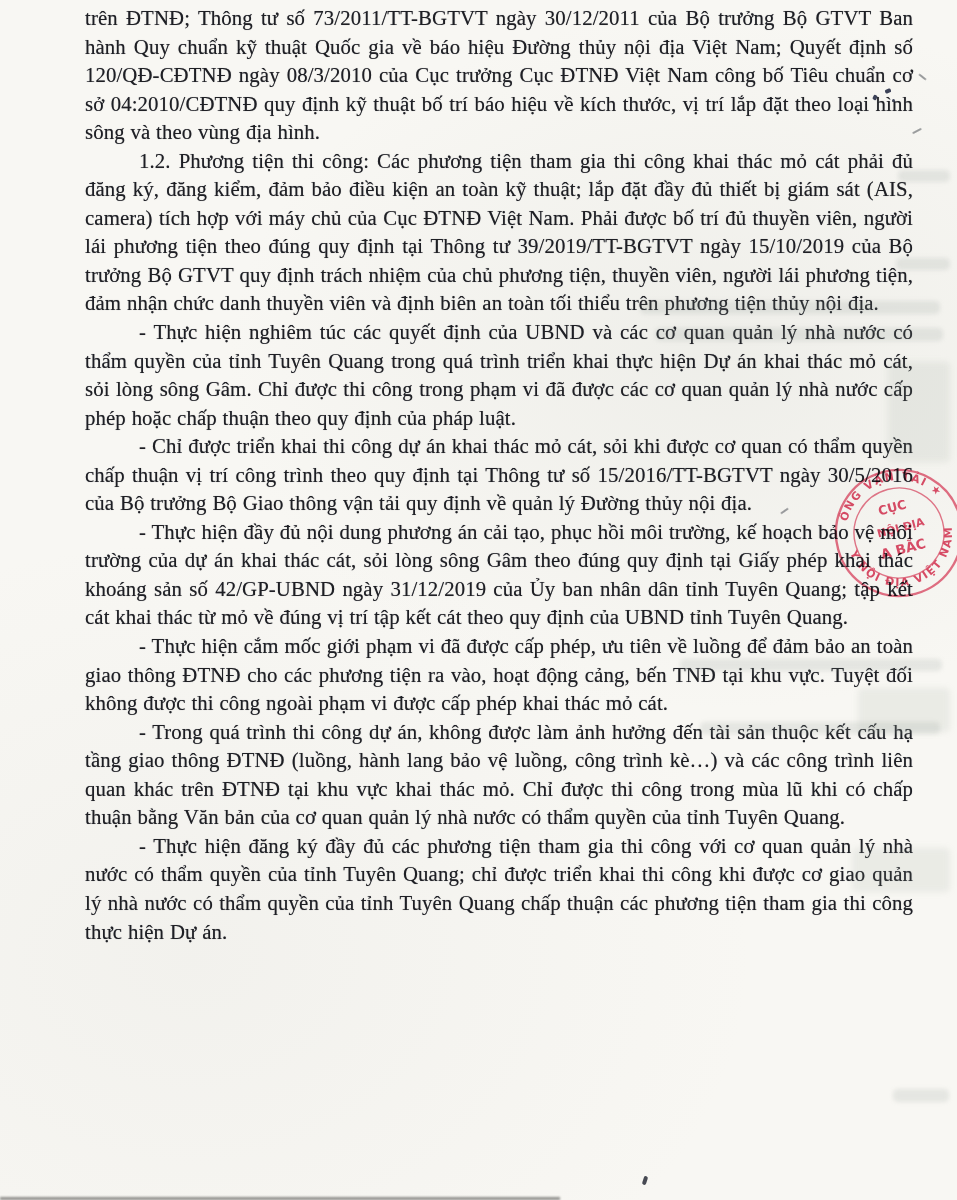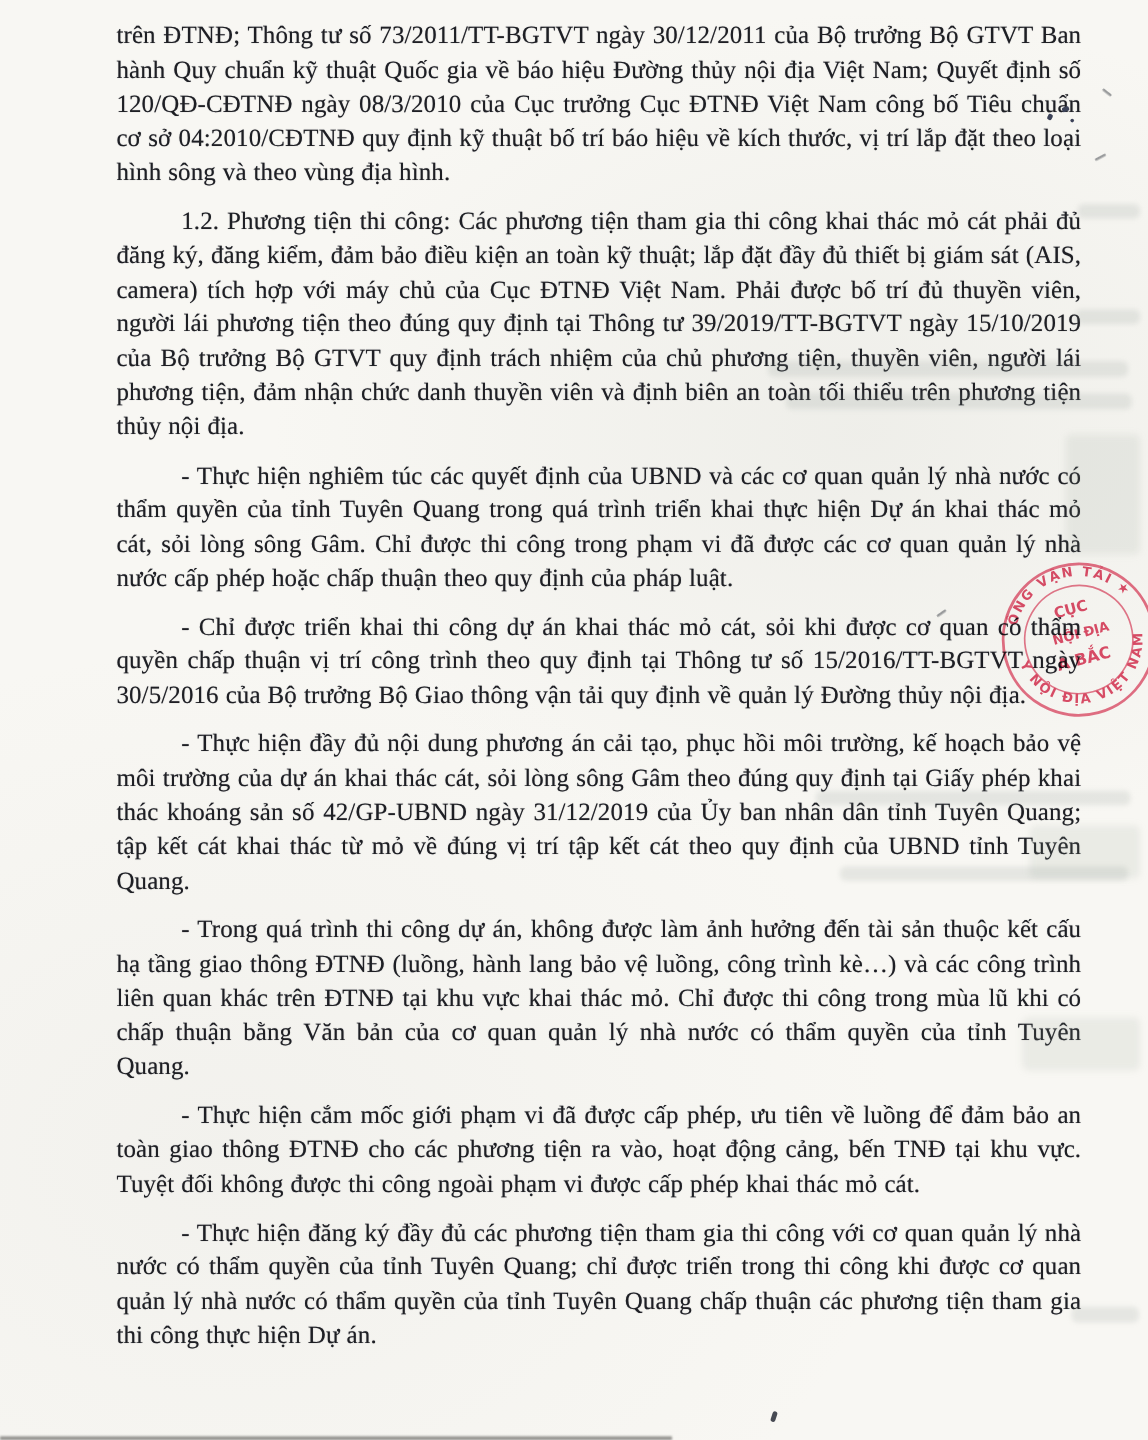--- a/index.html
+++ b/index.html
@@ -23,21 +23,21 @@
     top: 4px;
     width: 828px;
     color: #1e1f24;
     font-size: 20.8px;
     line-height: 28.55px;
     text-align: justify;
     letter-spacing: 0.1px;
     word-spacing: 0.5px;
     text-shadow: 0 0 0.7px rgba(25,28,40,0.55);
   }
-  .doc p { margin: 12px; font-family: Liberation Serif, serif; }
+  .doc p { margin: 0; font-family: Liberation Serif, serif; }
   .doc p + p { text-indent: 54px; }
 
   
   .stamp {
     position: absolute;
     left: 832px;
     top: 466px;
     width: 134px;
     height: 134px;
     mix-blend-mode: multiply;
@@ -71,23 +71,23 @@
 <body>
 
 <div class="page">
 
   <div class="doc">
     <p>trên ĐTNĐ; Thông tư số 73/2011/TT-BGTVT ngày 30/12/2011 của Bộ trưởng Bộ GTVT Ban hành Quy chuẩn kỹ thuật Quốc gia về báo hiệu Đường thủy nội địa Việt Nam; Quyết định số 120/QĐ-CĐTNĐ ngày 08/3/2010 của Cục trưởng Cục ĐTNĐ Việt Nam công bố Tiêu chuẩn cơ sở 04:2010/CĐTNĐ quy định kỹ thuật bố trí báo hiệu về kích thước, vị trí lắp đặt theo loại hình sông và theo vùng địa hình.</p>
     <p>1.2. Phương tiện thi công: Các phương tiện tham gia thi công khai thác mỏ cát phải đủ đăng ký, đăng kiểm, đảm bảo điều kiện an toàn kỹ thuật; lắp đặt đầy đủ thiết bị giám sát (AIS, camera) tích hợp với máy chủ của Cục ĐTNĐ Việt Nam. Phải được bố trí đủ thuyền viên, người lái phương tiện theo đúng quy định tại Thông tư 39/2019/TT-BGTVT ngày 15/10/2019 của Bộ trưởng Bộ GTVT quy định trách nhiệm của chủ phương tiện, thuyền viên, người lái phương tiện, đảm nhận chức danh thuyền viên và định biên an toàn tối thiểu trên phương tiện thủy nội địa.</p>
     <p>- Thực hiện nghiêm túc các quyết định của UBND và các cơ quan quản lý nhà nước có thẩm quyền của tỉnh Tuyên Quang trong quá trình triển khai thực hiện Dự án khai thác mỏ cát, sỏi lòng sông Gâm. Chỉ được thi công trong phạm vi đã được các cơ quan quản lý nhà nước cấp phép hoặc chấp thuận theo quy định của pháp luật.</p>
     <p>- Chỉ được triển khai thi công dự án khai thác mỏ cát, sỏi khi được cơ quan có thẩm quyền chấp thuận vị trí công trình theo quy định tại Thông tư số 15/2016/TT-BGTVT ngày 30/5/2016 của Bộ trưởng Bộ Giao thông vận tải quy định về quản lý Đường thủy nội địa.</p>
     <p>- Thực hiện đầy đủ nội dung phương án cải tạo, phục hồi môi trường, kế hoạch bảo vệ môi trường của dự án khai thác cát, sỏi lòng sông Gâm theo đúng quy định tại Giấy phép khai thác khoáng sản số 42/GP-UBND ngày 31/12/2019 của Ủy ban nhân dân tỉnh Tuyên Quang; tập kết cát khai thác từ mỏ về đúng vị trí tập kết cát theo quy định của UBND tỉnh Tuyên Quang.</p>
+    <p>- Thực hiện cắm mốc giới phạm vi đã được cấp phép, ưu tiên về luồng để đảm bảo an toàn giao thông ĐTNĐ cho các phương tiện ra vào, hoạt động cảng, bến TNĐ tại khu vực. Tuyệt đối không được thi công ngoài phạm vi được cấp phép khai thác mỏ cát.</p>
     <p>- Trong quá trình thi công dự án, không được làm ảnh hưởng đến tài sản thuộc kết cấu hạ tầng giao thông ĐTNĐ (luồng, hành lang bảo vệ luồng, công trình kè…) và các công trình liên quan khác trên ĐTNĐ tại khu vực khai thác mỏ. Chỉ được thi công trong mùa lũ khi có chấp thuận bằng Văn bản của cơ quan quản lý nhà nước có thẩm quyền của tỉnh Tuyên Quang.</p>
-    <p>- Thực hiện cắm mốc giới phạm vi đã được cấp phép, ưu tiên về luồng để đảm bảo an toàn giao thông ĐTNĐ cho các phương tiện ra vào, hoạt động cảng, bến TNĐ tại khu vực. Tuyệt đối không được thi công ngoài phạm vi được cấp phép khai thác mỏ cát.</p>
-    <p>- Thực hiện đăng ký đầy đủ các phương tiện tham gia thi công với cơ quan quản lý nhà nước có thẩm quyền của tỉnh Tuyên Quang; chỉ được triển trong thi công khi được cơ quan quản lý nhà nước có thẩm quyền của tỉnh Tuyên Quang chấp thuận các phương tiện tham gia thi công thực hiện Dự án.</p>
+    <p>- Thực hiện đăng ký đầy đủ các phương tiện tham gia thi công với cơ quan quản lý nhà nước có thẩm quyền của tỉnh Tuyên Quang; chỉ được triển khai thi công khi được cơ giao quản lý nhà nước có thẩm quyền của tỉnh Tuyên Quang chấp thuận các phương tiện tham gia thi công thực hiện Dự án.</p>
   </div>
 
   <svg class="stamp" width="134" height="134" viewBox="0 0 134 134">
     <defs>
       <path id="arcTop" d="M 14,67 A 53,53 0 1 1 120,67" fill="none"></path>
       <path id="arcBottom" d="M 14,67 A 53,53 0 0 0 120,67" fill="none"></path>
     </defs>
     <g transform="rotate(-15 67 67)">
       <circle cx="67" cy="67" r="63" fill="none" stroke="#e04a67" stroke-width="2.4" opacity="0.85"></circle>
       <circle cx="67" cy="67" r="45" fill="none" stroke="#e04a67" stroke-width="1.4" opacity="0.8"></circle>

